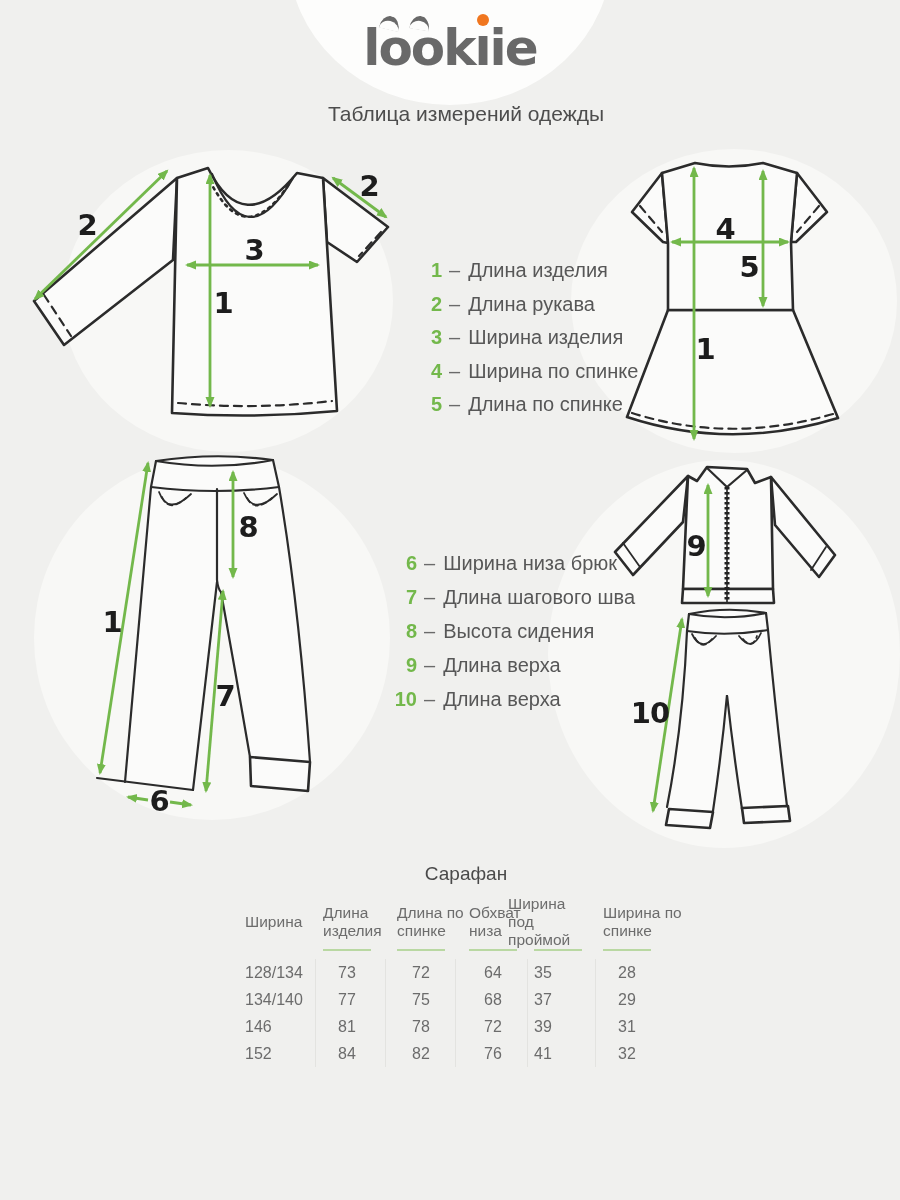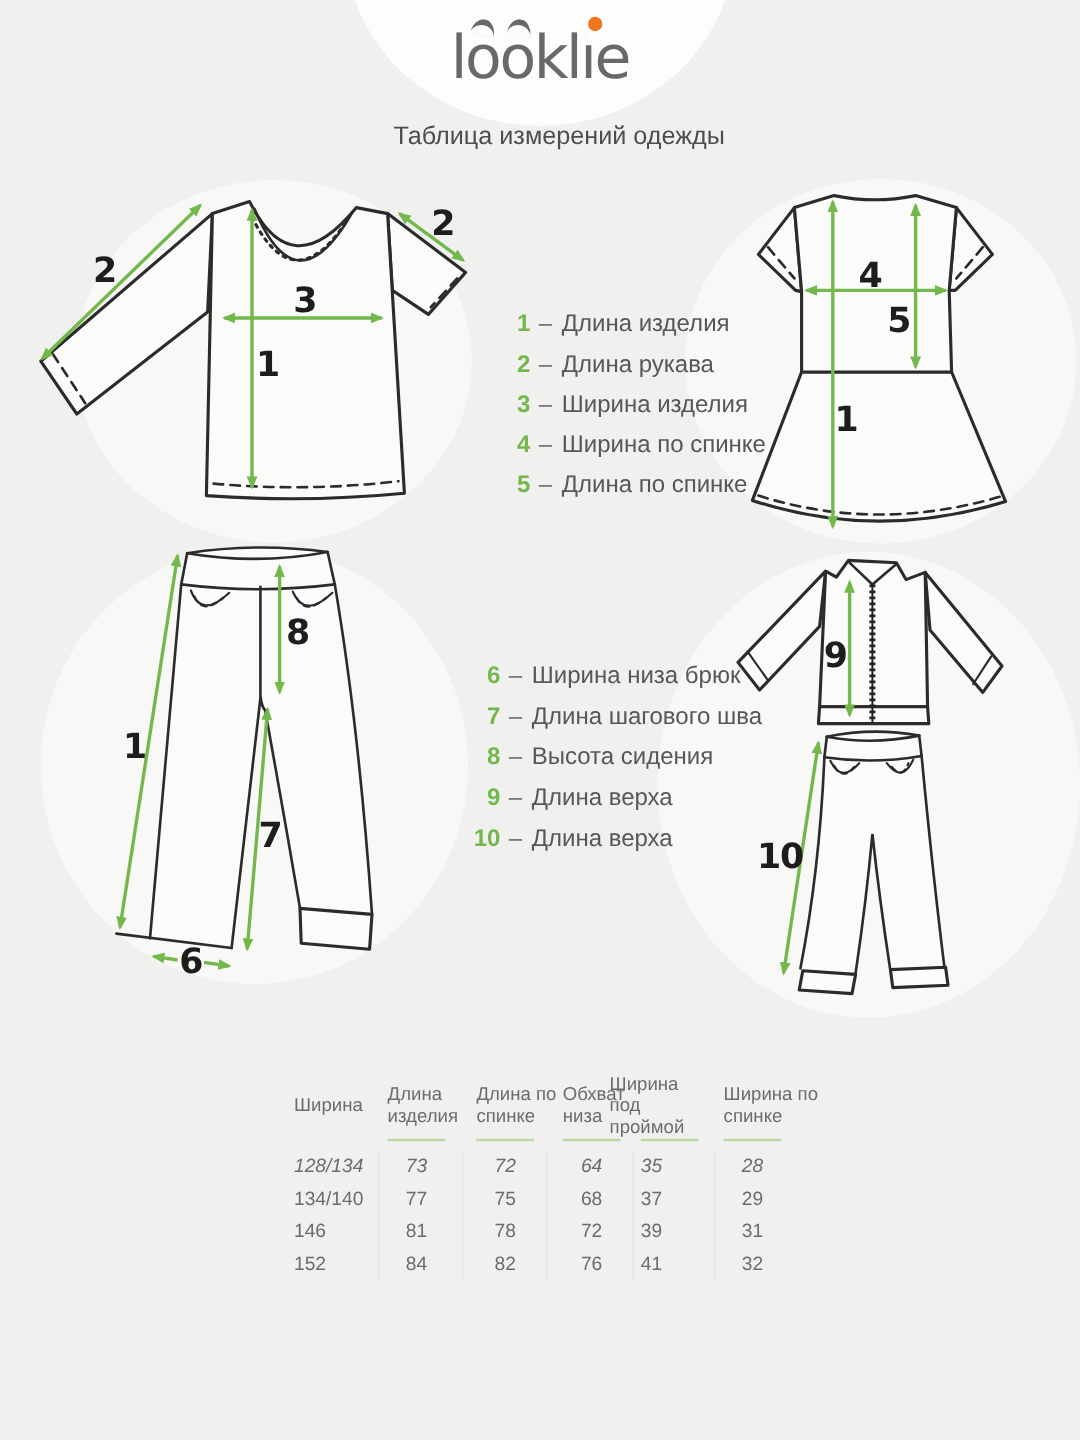--- a/index.html
+++ b/index.html
@@ -7,21 +7,21 @@
         font-family:"Liberation Sans",sans-serif;}
   .ellipse{position:absolute;border-radius:50%;}
   .ell-top{left:288px;top:-199px;width:324px;height:304px;background:#fdfdfc;}
   .ell-a{left:63px;top:150px;width:330px;height:302px;background:#f8f8f6;}
   .ell-b{left:571px;top:149px;width:326px;height:304px;background:#f8f8f6;}
   .ell-c{left:34px;top:456px;width:356px;height:364px;background:#f8f8f6;}
   .ell-d{left:548px;top:460px;width:352px;height:388px;background:#f8f8f6;}
 
   .logo{position:absolute;left:0;right:0;top:20px;display:flex;justify-content:center;}
   .logo-wrap{position:relative;height:58px;}
-  .logo-text{font-family:"DejaVu Sans",sans-serif;font-weight:400;font-size:50px;line-height:56px;
+  .logo-text{font-family:"DejaVu Sans",sans-serif;font-weight:700;font-size:50px;line-height:56px;
              letter-spacing:-2px;color:#696969;}
   .brow{position:absolute;width:20px;height:9px;border-top:5px solid #696969;
         border-radius:100% 100% 0 0/200% 200% 0 0;top:-4px;}
   .brow-l{left:17px;transform:rotate(13deg);}
   .brow-r{left:47px;transform:rotate(9deg);}
   .idot-cover{position:absolute;left:112px;top:4px;width:17px;height:12px;background:#fdfdfc;}
   .idot{position:absolute;left:114px;top:-6px;width:12px;height:12px;border-radius:50%;background:#f0761f;}
 
   .main-title{position:absolute;left:0;right:0;top:102px;text-align:center;
               font-size:21px;color:#4d4d4d;margin-left:32px;}
@@ -261,20 +261,21 @@
       <span>Длина верха</span>
     </div>
     <div class="legend-row">
       <span class="lnum">10</span>
       <span class="ldash">–</span>
       <span>Длина верха</span>
     </div>
   </div>
 
   
+  <div class="tbl-title">Сарафан</div>
 
   <div class="th" style="left:245px;width:70px;">
       <span>Ширина</span>
     </div>
   <div class="th" style="left:323px;width:80px;">
       <span>Длина изделия</span>
     </div>
   <div class="th" style="left:397px;width:80px;">
       <span>Длина по спинке</span>
     </div>
@@ -293,21 +294,21 @@
   <div class="underline" style="left:469px;"></div>
   <div class="underline" style="left:534px;"></div>
   <div class="underline" style="left:603px;"></div>
 
   <div class="divider" style="left:315px;"></div>
   <div class="divider" style="left:385px;"></div>
   <div class="divider" style="left:455px;"></div>
   <div class="divider" style="left:527px;"></div>
   <div class="divider" style="left:595px;"></div>
 
-  <div class="trow" style="top:959px;font-style:italic;">
+  <div class="trow" style="top:959px;">
     <span class="c0">128/134</span>
     <span class="c1">73</span>
     <span class="c2">72</span>
     <span class="c3">64</span>
     <span class="c4">35</span>
     <span class="c5">28</span>
   </div>
   <div class="trow" style="top:986px;">
     <span class="c0">134/140</span>
     <span class="c1">77</span>

